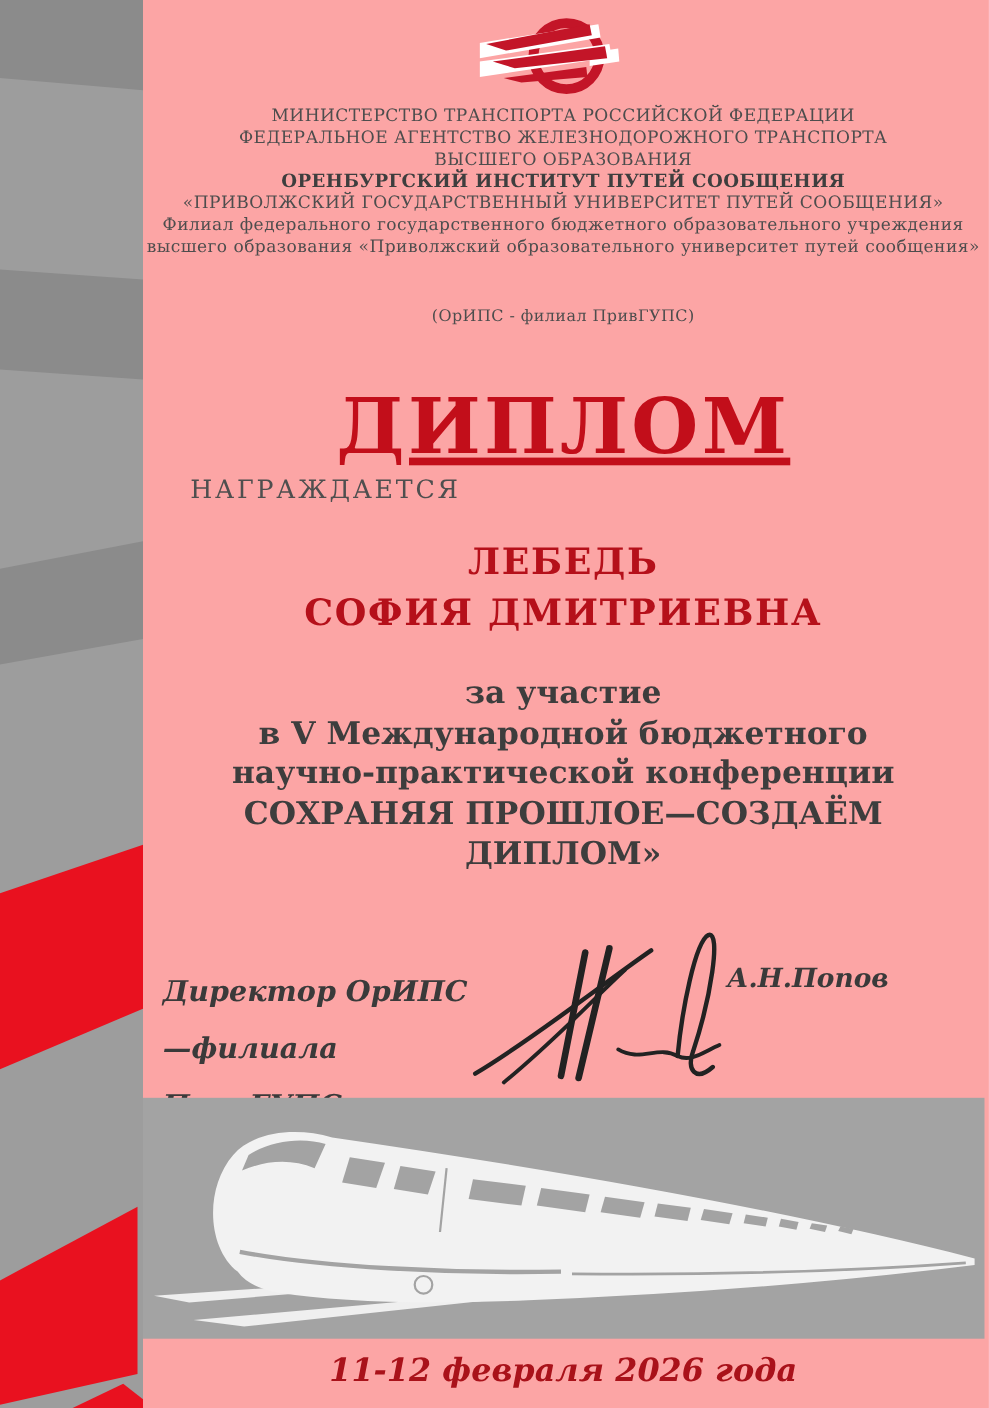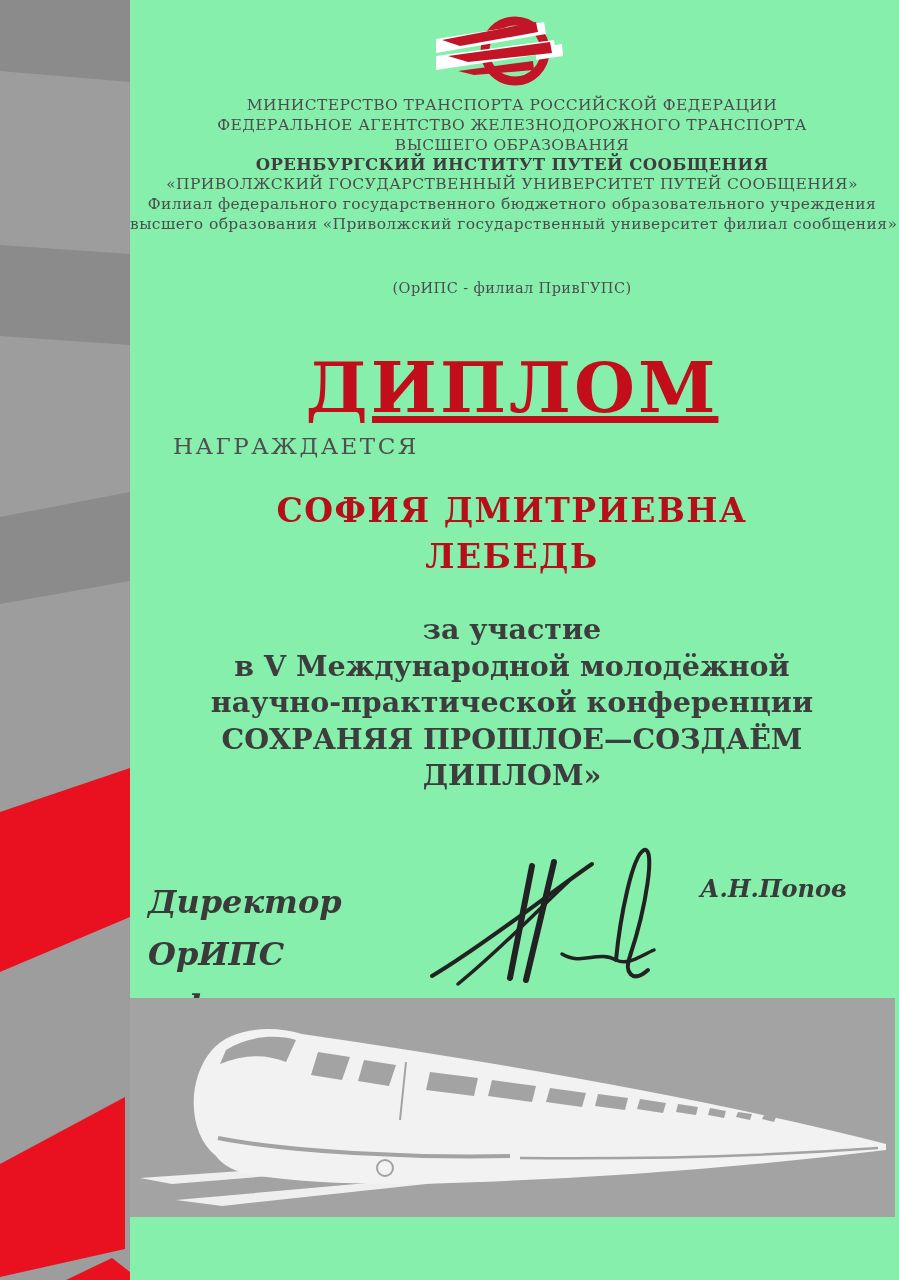--- a/index.html
+++ b/index.html
@@ -1,17 +1,17 @@
 <!DOCTYPE html>
 <html><head>
 <meta charset="utf-8">
 <style>
   html,body { margin:0; padding:0; background:#ffffff; }
   .page {
-    position:relative; width:899px; height:1280px; background:#86efac; overflow:hidden;
+    position:relative; width:899px; height:1280px; background:#fca5a5; overflow:hidden;
     font-family:"DejaVu Serif","Liberation Serif",serif;
   }
   .abs { position:absolute; }
   .left-strip { left:0; top:0; width:130px; height:1280px; }
   .logo { left:436px; top:8px; width:132px; height:86px; }
 
   .org-header { left:130px; top:96px; width:764px; text-align:center; color:#4d4d4d; }
   .org-line { font-size:15.5px; line-height:19.8px; letter-spacing:0.4px; white-space:nowrap; }
   .org-line.inst { font-weight:bold; color:#3e3e3e; font-size:16.5px; }
   .org-line.small { font-size:14.5px;margin-top:44px; }
@@ -20,24 +20,24 @@
            font-size:70px; line-height:72px; font-weight:bold; color:#c20e1a; letter-spacing:3px;text-decoration:underline; }
   .subtitle { left:130px; top:433px; width:764px; text-align:left;
            font-size:23px; color:#4f4f4f; letter-spacing:2.5px;margin-left:43px; }
 
   .recipient { left:130px; top:488px; width:764px; text-align:center;
            font-size:33px; line-height:46px; font-weight:bold; color:#b5101a; letter-spacing:1.5px; }
 
   .award { left:130px; top:611px; width:764px; text-align:center;
            font-size:28.5px; line-height:36.5px; font-weight:bold; color:#3d3d3d; }
 
-  .sig-role { left:148px; top:876px; width:320px; font-size:32px; line-height:52px;
+  .sig-role { left:148px; top:876px; width:320px; font-size:26px; line-height:52px;
            font-weight:bold; font-style:italic; color:#3a3a3a; }
   .signature { left:420px; top:838px; width:250px; height:152px; }
-  .sig-name { left:700px; top:874px; width:180px; font-size:24px; font-weight:bold;
+  .sig-name { left:661px; top:874px; width:180px; font-size:24px; font-weight:bold;
            font-style:italic; color:#3a3a3a; text-align:left; }
 
   .train-panel { left:130px; top:998px; width:765px; height:219px; background:#a3a3a3; }
   .train-panel svg { display:block; }
 
   .date-line { left:130px; top:1228px; width:764px; text-align:center;
            font-size:29px; font-weight:bold; font-style:italic; color:#a9121a; }
 </style>
 </head>
 <body>
@@ -70,35 +70,35 @@
     </g>
   </svg>
 
   <div class="abs org-header">
     <div class="org-line">МИНИСТЕРСТВО ТРАНСПОРТА РОССИЙСКОЙ ФЕДЕРАЦИИ</div>
     <div class="org-line">ФЕДЕРАЛЬНОЕ АГЕНТСТВО ЖЕЛЕЗНОДОРОЖНОГО ТРАНСПОРТА</div>
     <div class="org-line">ВЫСШЕГО ОБРАЗОВАНИЯ</div>
     <div class="org-line inst">ОРЕНБУРГСКИЙ ИНСТИТУТ ПУТЕЙ СООБЩЕНИЯ</div>
     <div class="org-line">«ПРИВОЛЖСКИЙ ГОСУДАРСТВЕННЫЙ УНИВЕРСИТЕТ ПУТЕЙ СООБЩЕНИЯ»</div>
     <div class="org-line">Филиал федерального государственного бюджетного образовательного учреждения</div>
-    <div class="org-line">высшего образования «Приволжский государственный университет филиал сообщения»</div>
+    <div class="org-line">высшего образования «Приволжский образовательного университет путей сообщения»</div>
     <div class="org-line small">(ОрИПС - филиал ПривГУПС)</div>
   </div>
 
   <div class="abs title">ДИПЛОМ</div>
   <div class="abs subtitle">НАГРАЖДАЕТСЯ</div>
 
   <div class="abs recipient">
+    <div>ЛЕБЕДЬ</div>
     <div>СОФИЯ ДМИТРИЕВНА</div>
-    <div>ЛЕБЕДЬ</div>
   </div>
 
   <div class="abs award">
     <div>за участие</div>
-    <div>в V Международной молодёжной</div>
+    <div>в V Международной бюджетного</div>
     <div>научно-практической конференции</div>
     <div>СОХРАНЯЯ ПРОШЛОЕ—СОЗДАЁМ ДИПЛОМ»</div>
   </div>
 
   <div class="abs sig-role">
     <div>Директор ОрИПС</div>
     <div>—филиала ПривГУПС</div>
   </div>
 
   <svg class="abs signature" viewBox="0 0 250 152" aria-hidden="true">
@@ -141,14 +141,15 @@
         <polygon points="634,117 646,119 644,124 632,121"></polygon>
       </g>
 
       <path d="M88 140 C160 154 280 160 380 158" fill="none" stroke="#a3a3a3" stroke-width="4"></path>
       <path d="M390 160 Q580 162 748 150" fill="none" stroke="#a3a3a3" stroke-width="2.5"></path>
       <path d="M276 64 L270 122" fill="none" stroke="#a3a3a3" stroke-width="2"></path>
       <circle cx="255" cy="170" r="8" fill="none" stroke="#a3a3a3" stroke-width="2"></circle>
     </svg>
   </div>
 
+  <div class="abs date-line">11-12 февраля 2026 года</div>
 
 </div>
 
 </body></html>

